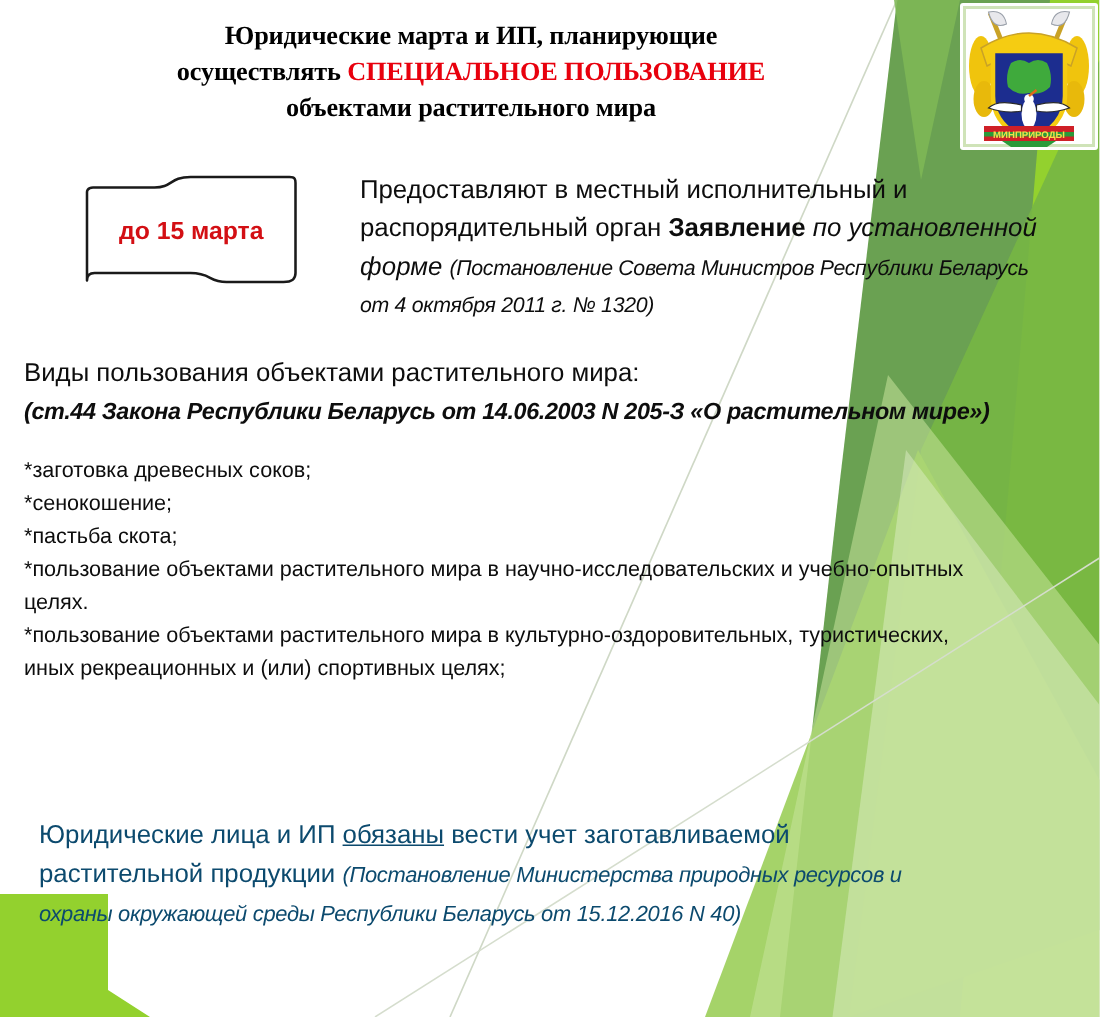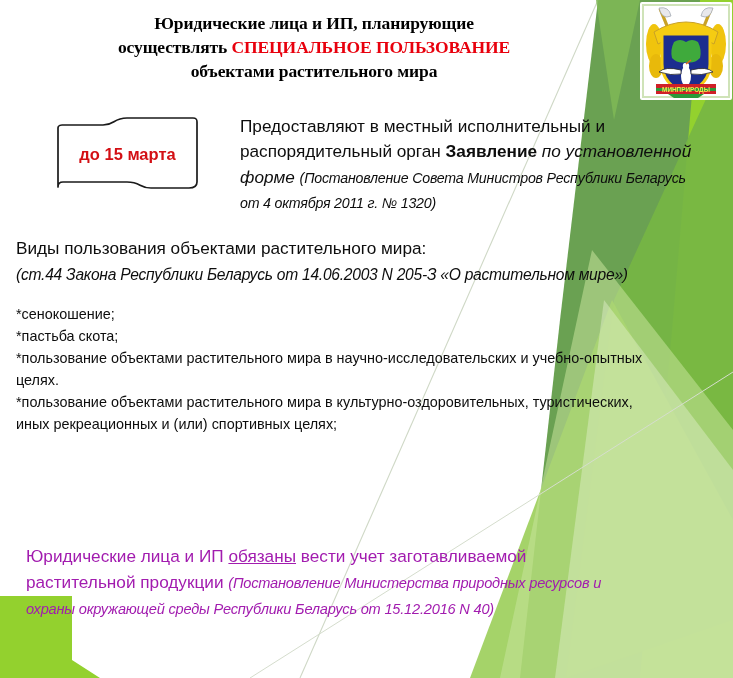--- a/index.html
+++ b/index.html
@@ -115,41 +115,42 @@
     font-size: 17.2px;
     line-height: 1.5;
     color: #0d0d0d;
   }
   .section-title .law {
     display: block;
     font-style: italic;
     font-size: 15.6px;
     letter-spacing: -0.25px;
     margin-top: 1px;
+    font-weight: bold;
   }
 
   .uses-list {
     position: absolute;
     left: 16px;
     top: 303px;
     width: 636px;
     font-size: 14.4px;
     line-height: 1.53;
     color: #0d0d0d;
   }
   .uses-list .item { margin: 0; }
 
   .para-obligation {
     position: absolute;
     left: 26px;
     top: 543px;
     width: 600px;
     font-size: 17.2px;
     line-height: 1.52;
-    color: #a21caf;
+    color: #0c4a6e;
   }
   .para-obligation .u { text-decoration: underline; }
   .para-obligation .ref {
     font-style: italic;
     font-size: 14.6px;
     letter-spacing: -0.2px;
   }
 </style>
 </head>
 <body>
@@ -216,21 +217,21 @@
         <path d="M14 80 h60 v10 h-60 Z" fill="#cf2027"></path>
         <path d="M14 84 h60 v3 h-60 Z" fill="#2a9a3a"></path>
         <text x="44" y="88" font-family="'Liberation Sans',sans-serif" font-size="6.4" font-weight="bold" fill="#f5e04a" text-anchor="middle">МИНПРИРОДЫ</text>
       </g>
 
       <path d="M26 90 h36 l-6 4 h-24 Z" fill="#2a9a3a"></path>
     </svg>
   </div>
 
   <div class="heading">
-    <div>Юридические лица и ИП, планирующие</div>
+    <div>Юридические марта и ИП, планирующие</div>
     <div><span>осуществлять </span><span class="hl">СПЕЦИАЛЬНОЕ ПОЛЬЗОВАНИЕ</span></div>
     <div>объектами растительного мира</div>
   </div>
 
   <div class="flag">
     <svg width="145" height="76" viewBox="0 0 145 76" aria-hidden="true">
       <path d="M3 12
                C 3 12, 3 9, 7 9
                L 48 9
                C 60 9, 58 2, 72 2
@@ -248,20 +249,21 @@
   </div>
 
   <div class="para-apply"><span>Предоставляют в местный исполнительный и распорядительный орган </span><span class="b">Заявление</span><span class="i"> по установленной форме </span><span class="ref">(Постановление Совета Министров Республики Беларусь от 4 октября 2011 г. № 1320)</span></div>
 
   <div class="section-title">
     <span>Виды пользования объектами растительного мира:</span>
     <span class="law">(ст.44 Закона Республики Беларусь от 14.06.2003 N 205-З «О растительном мире»)</span>
   </div>
 
   <div class="uses-list">
+    <p class="item">*заготовка древесных соков;</p>
     <p class="item">*сенокошение;</p>
     <p class="item">*пастьба скота;</p>
     <p class="item">*пользование объектами растительного мира в научно-исследовательских и учебно-опытных целях.</p>
     <p class="item">*пользование объектами растительного мира в культурно-оздоровительных, туристических, иных рекреационных и (или) спортивных целях;</p>
   </div>
 
   <div class="para-obligation"><span>Юридические лица и ИП </span><span class="u">обязаны</span><span> вести учет заготавливаемой растительной продукции </span><span class="ref">(Постановление Министерства природных ресурсов и охраны окружающей среды Республики Беларусь от 15.12.2016 N 40)</span></div>
 
 </div>
 

